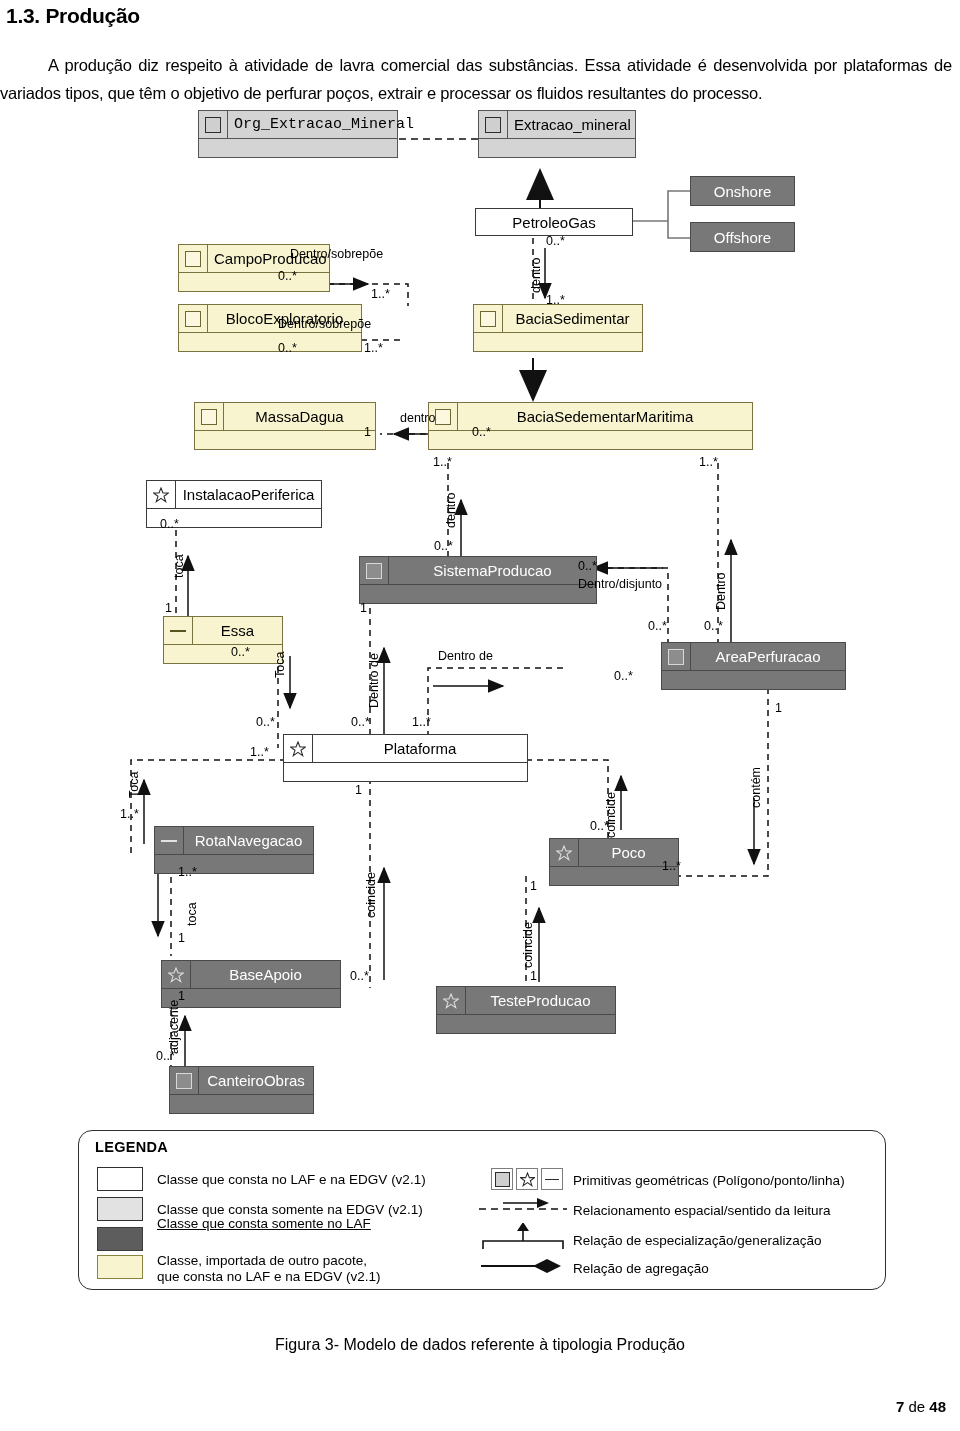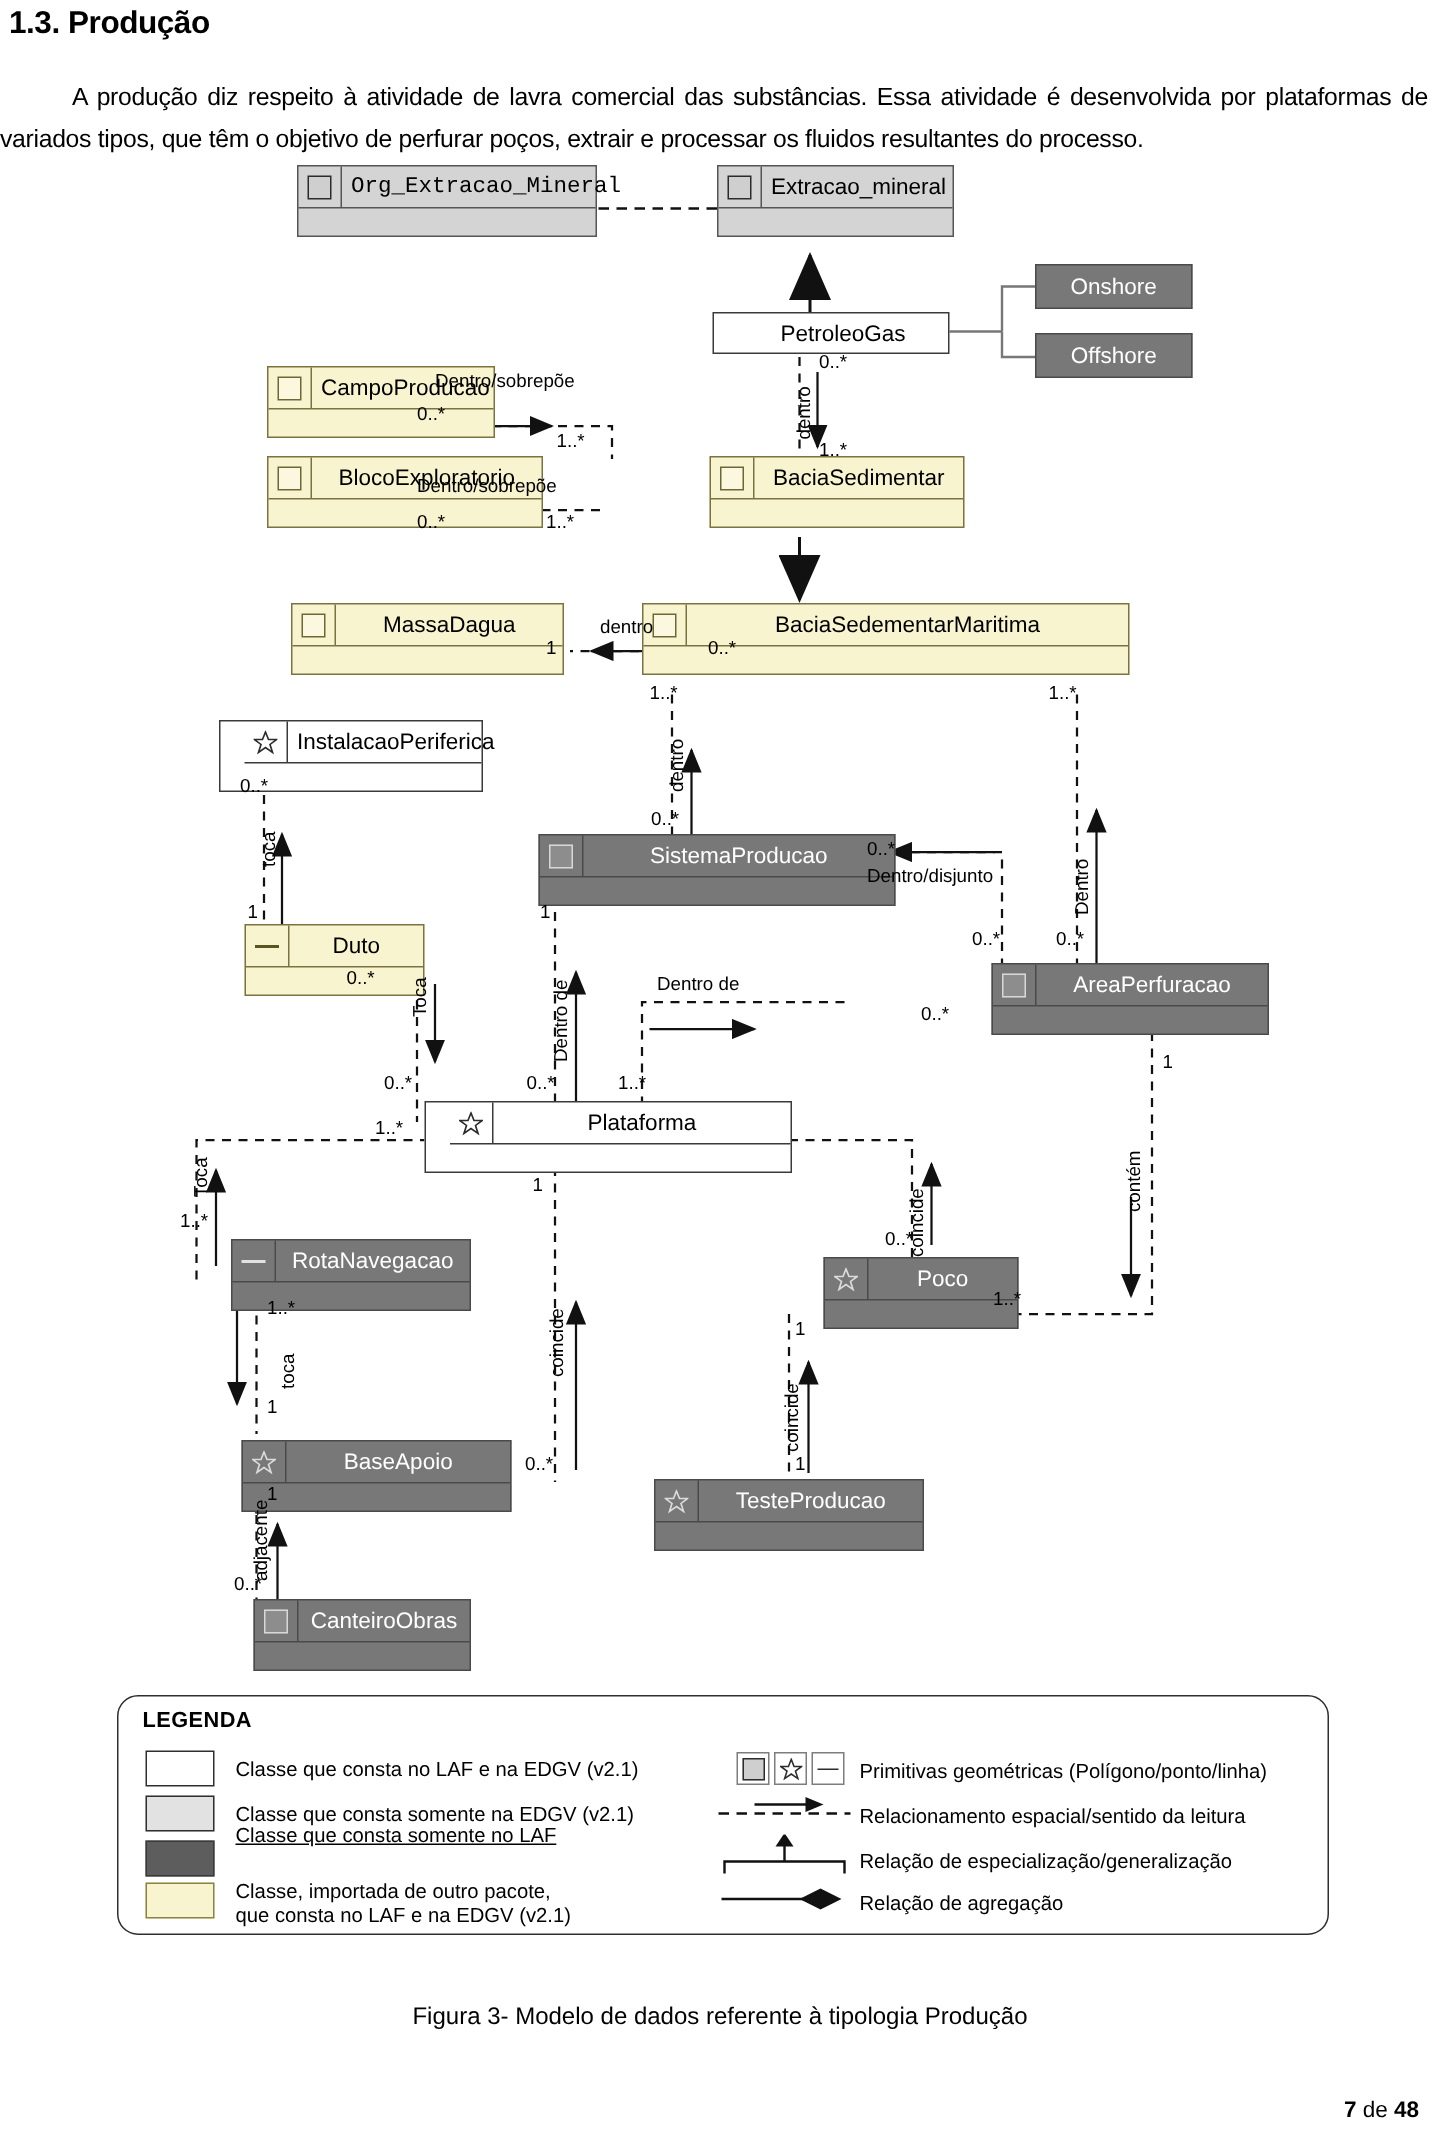--- a/index.html
+++ b/index.html
@@ -23,21 +23,21 @@
 
   
   .cls{position:absolute;box-sizing:border-box;border:1.3px solid #3a3a3a;}
   .cls .hdr{display:flex;align-items:stretch;height:27px;box-sizing:border-box;}
   .cls .ico{width:28px;border-right:1.3px solid #3a3a3a;display:flex;align-items:center;justify-content:center;flex:0 0 28px;}
   .cls .nm{flex:1;display:flex;align-items:center;justify-content:center;font-size:15px;white-space:nowrap;padding:0 6px;}
   .cls .body{border-top:1.3px solid #3a3a3a;height:18px;}
   .cls.nobody .hdr{border-bottom:none;}
 
   
-  .f-white{background:#ffffff;padding-left:16px;}
+  .f-white{background:#ffffff;}
   .f-grey{background:#d4d4d4;}
   .f-dark{background:#787878;margin-left:23px;}
   .f-yellow{background:#f8f4cf;}
   .f-dark .nm, .f-dark .ico{color:#fff;}
   .f-yellow{border-color:#7a7340;}
   .f-yellow .ico{border-right-color:#7a7340;}
   .f-yellow .body{border-top-color:#7a7340;}
   .f-dark{border-color:#4a4a4a;}
   .f-dark .ico{border-right-color:#4a4a4a;}
   .f-dark .body{border-top-color:#4a4a4a;}
@@ -328,21 +328,21 @@
       <div class="nm">InstalacaoPeriferica</div>
       </div>
     <div class="body"></div>
   </div>
 
   <div class="cls f-yellow" style="left:85px;top:508px;width:120px;">
     <div class="hdr">
         <div class="ico">
           <span class="g-line"></span>
         </div>
-      <div class="nm">Duto</div>
+      <div class="nm">Essa</div>
       </div>
     <div class="body"></div>
   </div>
 
   <div class="cls f-dark" style="left:258px;top:448px;width:238px;">
     <div class="hdr">
         <div class="ico">
           <span class="g-poly"></span>
         </div>
       <div class="nm">SistemaProducao</div>

